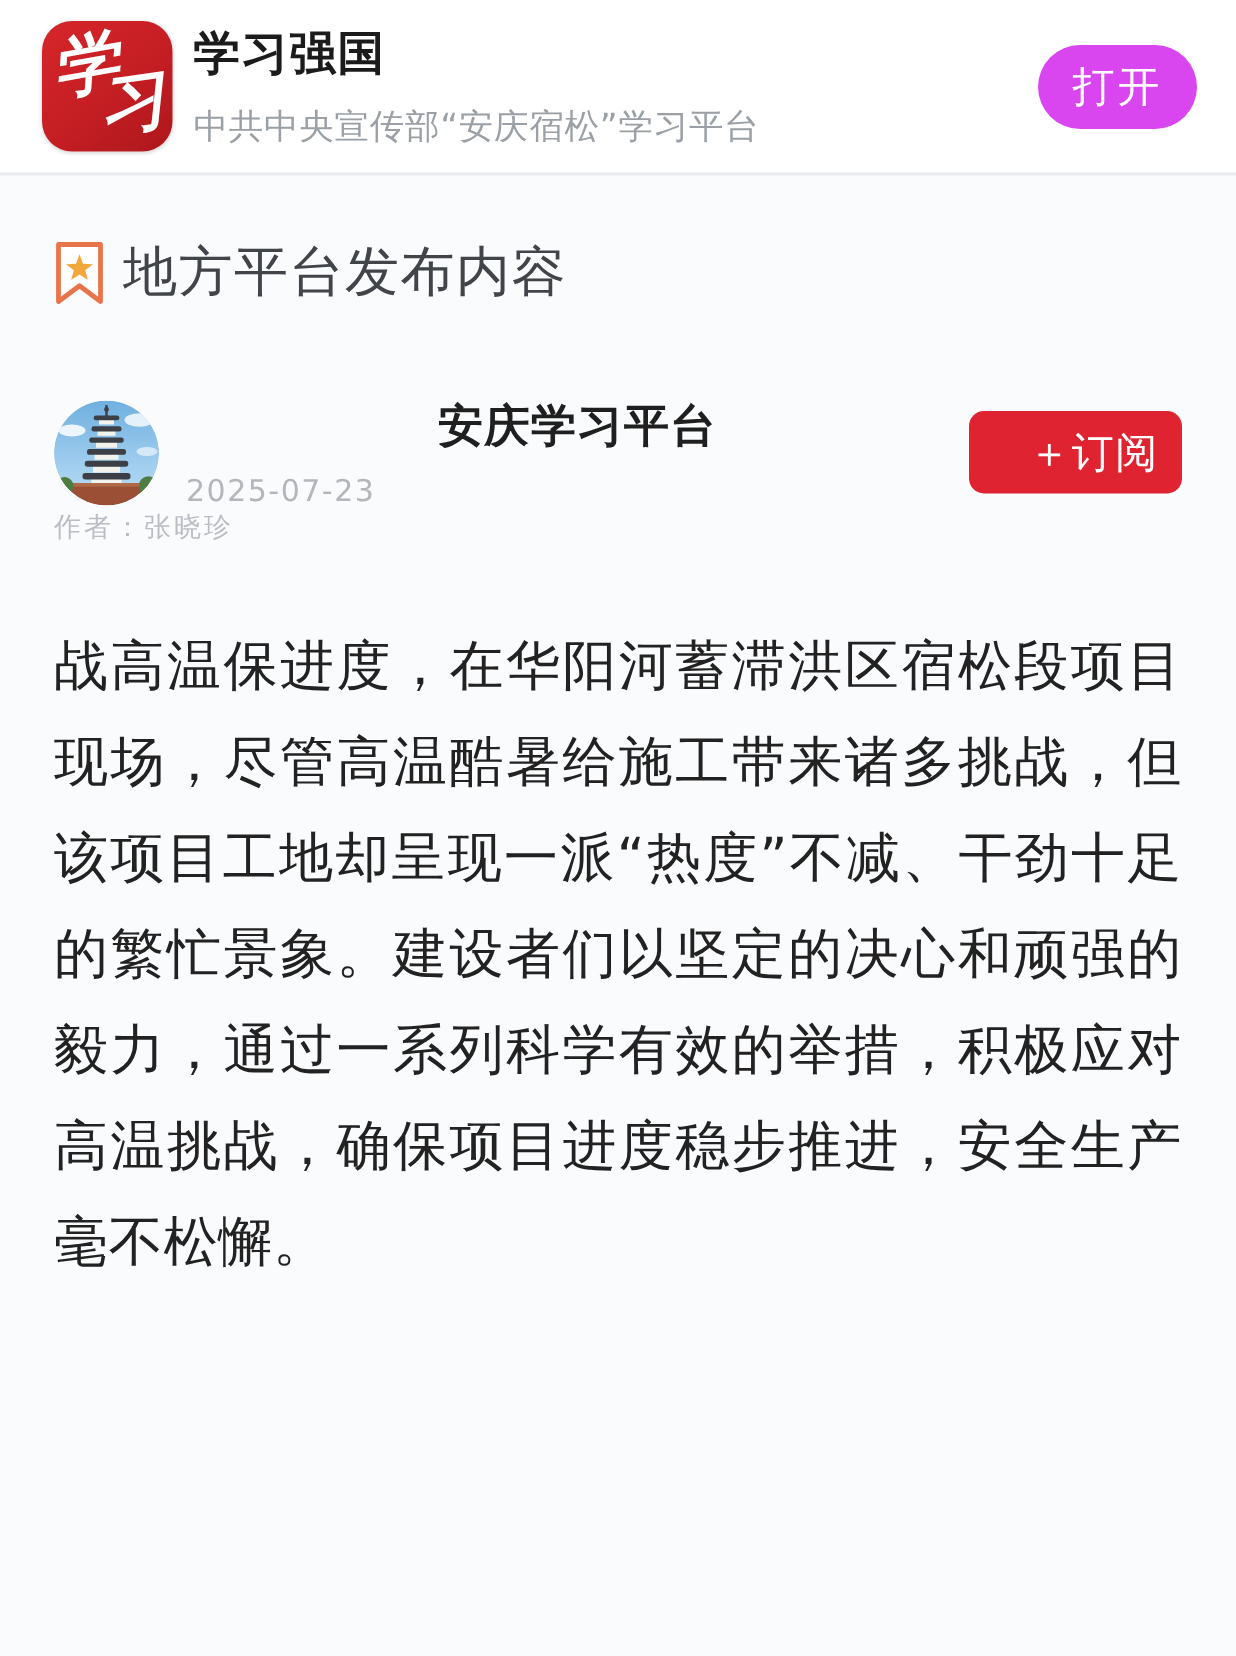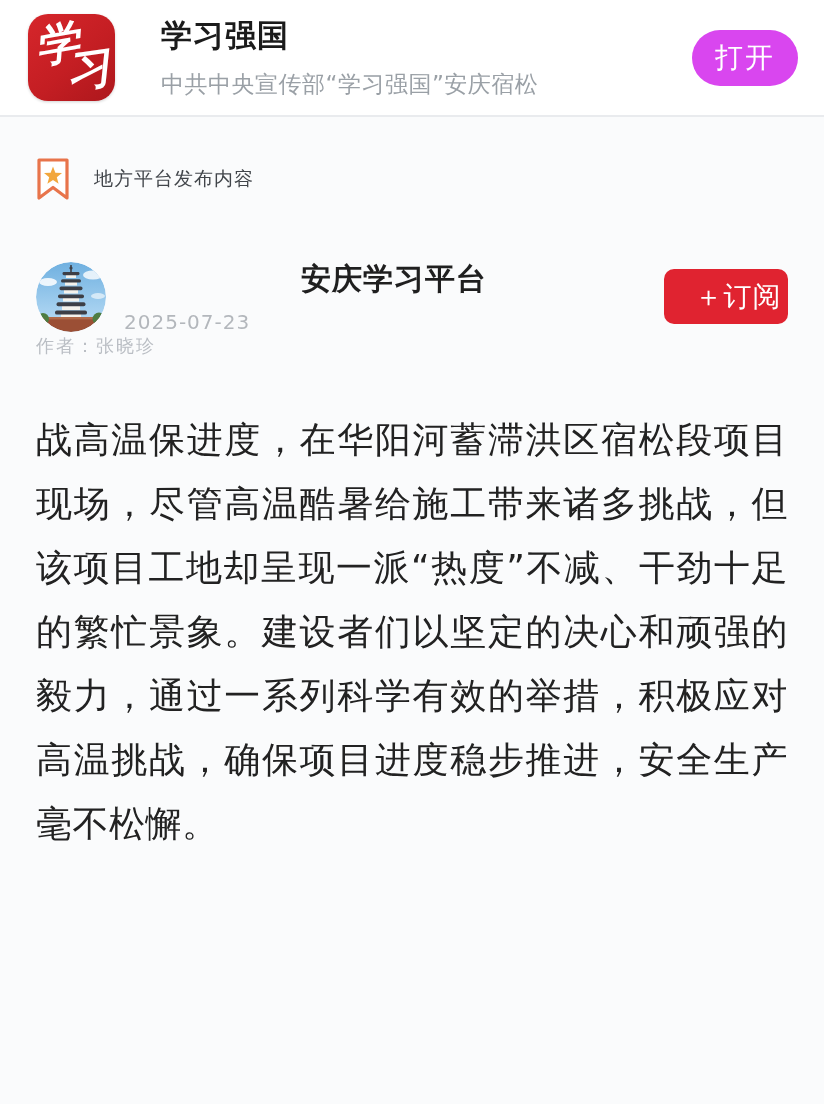--- a/index.html
+++ b/index.html
@@ -19,47 +19,47 @@
     background:linear-gradient(140deg,#d6262b 0%,#c41e23 55%,#ad171c 100%);
     position:relative; overflow:hidden;
     box-shadow:0 1px 3px rgba(0,0,0,0.18);
   }
   .app-logo .ch {
     position:absolute; color:#ffffff; font-family:"DejaVu Serif","Liberation Serif",serif;
     font-style:italic; font-weight:bold; line-height:1;
   }
   .app-logo .ch1 { font-size:44px; left:7px; top:8px; transform:rotate(-10deg); }
   .app-logo .ch2 { font-size:44px; left:38px; top:33px; transform:rotate(-8deg); }
-  .banner-text { margin-left:46px; flex:1 1 auto; min-width:0; }
+  .banner-text { margin-left:14px; flex:1 1 auto; min-width:0; }
   .app-name { font-size:31px; font-weight:bold; color:#1b1b1b; letter-spacing:1px; }
   .app-sub  { font-size:23px; color:#9aa0a6; margin-top:12px; letter-spacing:0.5px; white-space:nowrap; }
   .open-btn {
     flex:0 0 auto; width:106px; height:56px; border:none; border-radius:28px;
     background:#d946ef; color:#ffffff; font-size:28px; letter-spacing:2px;
     font-family:inherit; cursor:pointer; display:flex; align-items:center; justify-content:center;
   }
   
   .content { padding:0 36px; }
   .title {
     margin-top:82px; font-size:44px; line-height:62px; font-weight:bold;
     color:#2d2d2d; letter-spacing:1px; word-break:break-all;
   }
   .badge-row { margin-top:40px; display:flex; align-items:center; }
   .badge-icon { width:34px; height:44px; flex:0 0 auto; display:block; }
-  .badge-label { margin-left:24px; font-size:19px; color:#41454a; letter-spacing:1px; }
+  .badge-label { margin-left:12px; font-size:36px; color:#41454a; letter-spacing:1px; }
   .pub-row { margin-top:58px; display:flex; align-items:center; }
   .avatar {
     width:70px; height:70px; border-radius:50%; overflow:hidden; flex:0 0 auto;
     cursor:pointer; display:block;
   }
   .pub-info { margin-left:18px; flex:1 1 auto; min-width:0; }
   .pub-name { font-size:30px; font-weight:bold; color:#1f1f1f; letter-spacing:1px;text-align:center; }
   .pub-date { font-size:20px; color:#b3b7bc; margin-top:10px; letter-spacing:1px; }
   .subscribe-btn {
-    flex:0 0 auto; width:124px; height:55px; border:none; border-radius:10px;
+    flex:0 0 auto; width:142px; height:55px; border:none; border-radius:10px;
     background:#e02330; color:#ffffff; font-size:28px; letter-spacing:1px;
     font-family:inherit; cursor:pointer; display:flex; align-items:center; justify-content:center;padding-left:24px;
   }
   .author-line { font-size:18px; color:#babec4; letter-spacing:2px; }
   .body-text {
     margin-top:50px; font-size:36px; line-height:64px; color:#222222;
     letter-spacing:0.5px; word-break:break-all; text-align:justify;
   }
 </style>
 </head>
@@ -67,21 +67,21 @@
 
 <div class="page">
 
   <header class="banner">
     <div class="app-logo">
       <span class="ch ch1">学</span>
       <span class="ch ch2">习</span>
     </div>
     <div class="banner-text">
       <div class="app-name">学习强国</div>
-      <div class="app-sub">中共中央宣传部“学习强国”安庆宿松</div>
+      <div class="app-sub">中共中央宣传部“安庆宿松”学习平台</div>
     </div>
     <button class="open-btn">打开</button>
   </header>
 
   <main class="content">
 
 
     <div class="badge-row">
       <svg class="badge-icon" viewBox="0 0 34 44" aria-hidden="true">
         <path d="M3,3 H31 V41 L17,30.5 L3,41 Z" fill="#ffffff" stroke="#e8744b" stroke-width="3.2" stroke-linejoin="round"></path>

